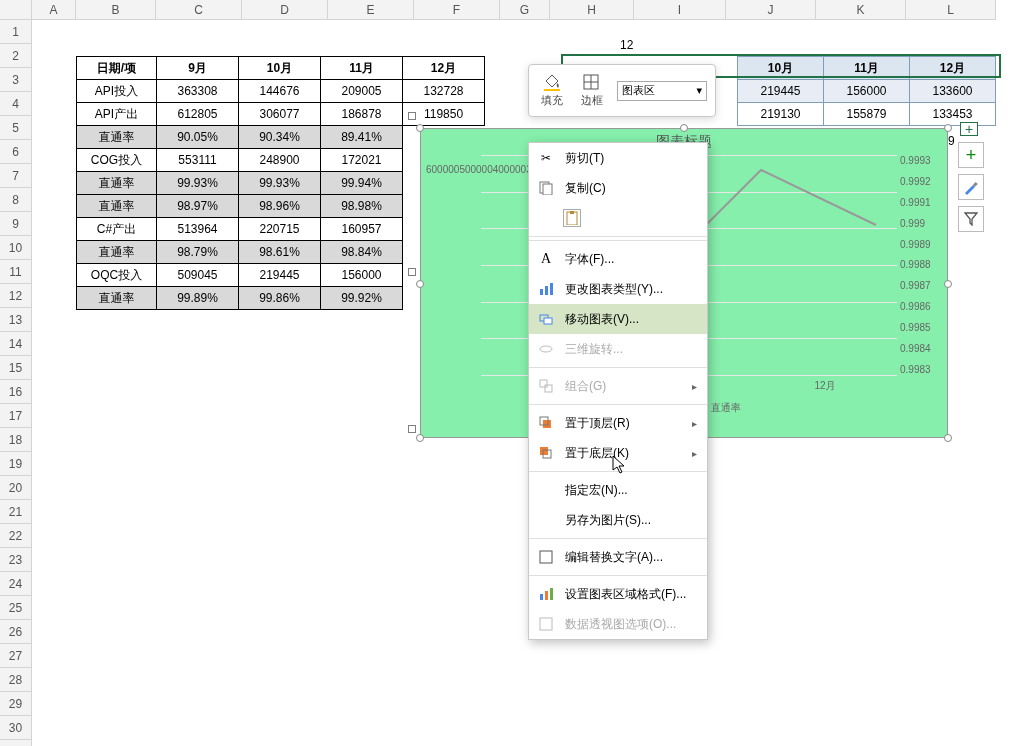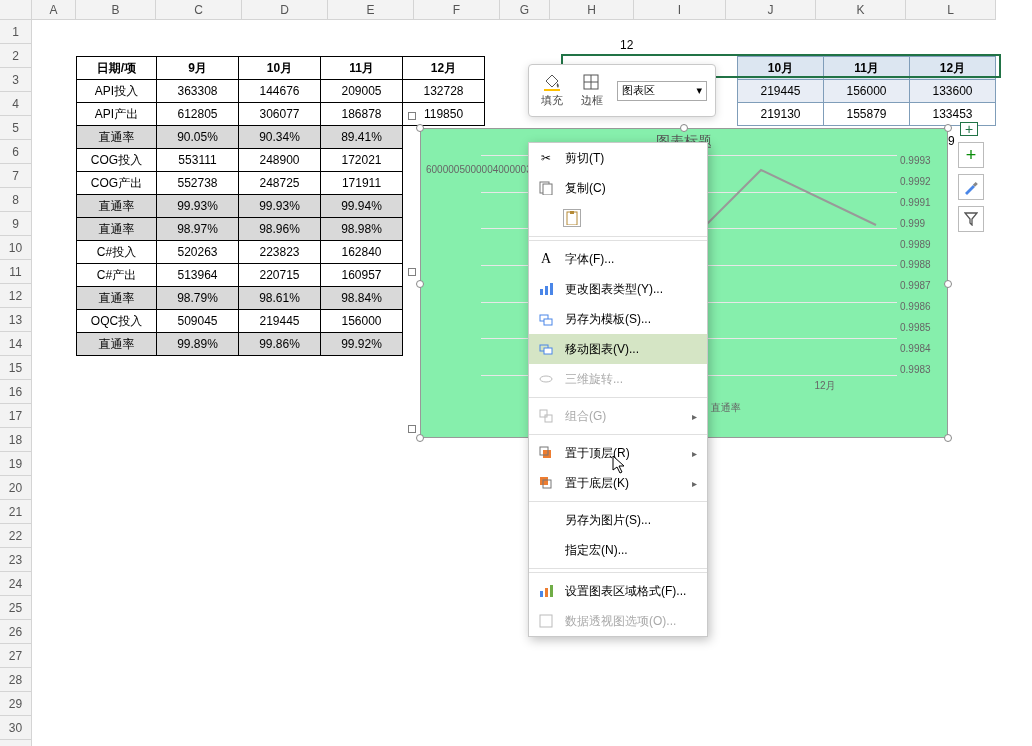--- a/index.html
+++ b/index.html
@@ -154,43 +154,31 @@
         <td>90.05%</td>
         <td>90.34%</td>
         <td>89.41%</td>
       </tr>
       <tr>
         <td>COG投入</td>
         <td>553111</td>
         <td>248900</td>
         <td>172021</td>
       </tr>
-      <tr>
-        <td>COG产出</td>
-        <td>552738</td>
-        <td>248725</td>
-        <td>171911</td>
-      </tr>
       <tr class="shade">
         <td>直通率</td>
         <td>99.93%</td>
         <td>99.93%</td>
         <td>99.94%</td>
       </tr>
       <tr class="shade">
         <td>直通率</td>
         <td>98.97%</td>
         <td>98.96%</td>
         <td>98.98%</td>
-      </tr>
-      <tr>
-        <td>C#投入</td>
-        <td>520263</td>
-        <td>223823</td>
-        <td>162840</td>
       </tr>
       <tr>
         <td>C#产出</td>
         <td>513964</td>
         <td>220715</td>
         <td>160957</td>
       </tr>
       <tr class="shade">
         <td>直通率</td>
         <td>98.79%</td>
@@ -388,29 +376,20 @@
   <div class="row">
       <span class="ic">
         <svg width="14" height="14">
           <rect x="1" y="7" width="3" height="6" fill="#4a86e8"></rect>
           <rect x="6" y="4" width="3" height="9" fill="#4a86e8"></rect>
           <rect x="11" y="1" width="3" height="12" fill="#4a86e8"></rect>
         </svg>
       </span>
       <span>更改图表类型(Y)...</span>
     </div>
-  <div class="row">
-      <span class="ic">
-        <svg width="14" height="14">
-          <rect x="1" y="3" width="8" height="6" fill="none" stroke="#4a86e8"></rect>
-          <rect x="5" y="7" width="8" height="6" fill="#fff" stroke="#4a86e8"></rect>
-        </svg>
-      </span>
-      <span>另存为模板(S)...</span>
-    </div>
   <div class="row hl">
       <span class="ic">
         <svg width="14" height="14">
           <rect x="1" y="3" width="8" height="6" fill="none" stroke="#4a86e8"></rect>
           <rect x="5" y="6" width="8" height="6" fill="#fff" stroke="#4a86e8"></rect>
         </svg>
       </span>
       <span>移动图表(V)...</span>
     </div>
   <div class="row disabled">
@@ -449,27 +428,35 @@
           <rect x="1" y="1" width="8" height="8" fill="#ed7d31"></rect>
           <rect x="4" y="4" width="8" height="8" fill="none" stroke="#777"></rect>
         </svg>
       </span>
       <span>置于底层(K)</span>
       <span class="sub">▸</span>
     </div>
   <hr>
   <div class="row">
       <span class="ic"></span>
+      <span>指定宏(N)...</span>
+    </div>
+  <div class="row">
+      <span class="ic"></span>
       <span>另存为图片(S)...</span>
     </div>
-  <div class="row">
-      <span class="ic"></span>
-      <span>指定宏(N)...</span>
-    </div>
-  <hr>
+  <hr>
+  <div class="row">
+      <span class="ic">
+        <svg width="14" height="14">
+          <rect x="1" y="1" width="12" height="12" fill="none" stroke="#555"></rect>
+        </svg>
+      </span>
+      <span>编辑替换文字(A)...</span>
+    </div>
   <hr>
   <div class="row">
       <span class="ic">
         <svg width="14" height="14">
           <rect x="1" y="7" width="3" height="6" fill="#4a86e8"></rect>
           <rect x="6" y="4" width="3" height="9" fill="#ed7d31"></rect>
           <rect x="11" y="1" width="3" height="12" fill="#70ad47"></rect>
         </svg>
       </span>
       <span>设置图表区域格式(F)...</span>

